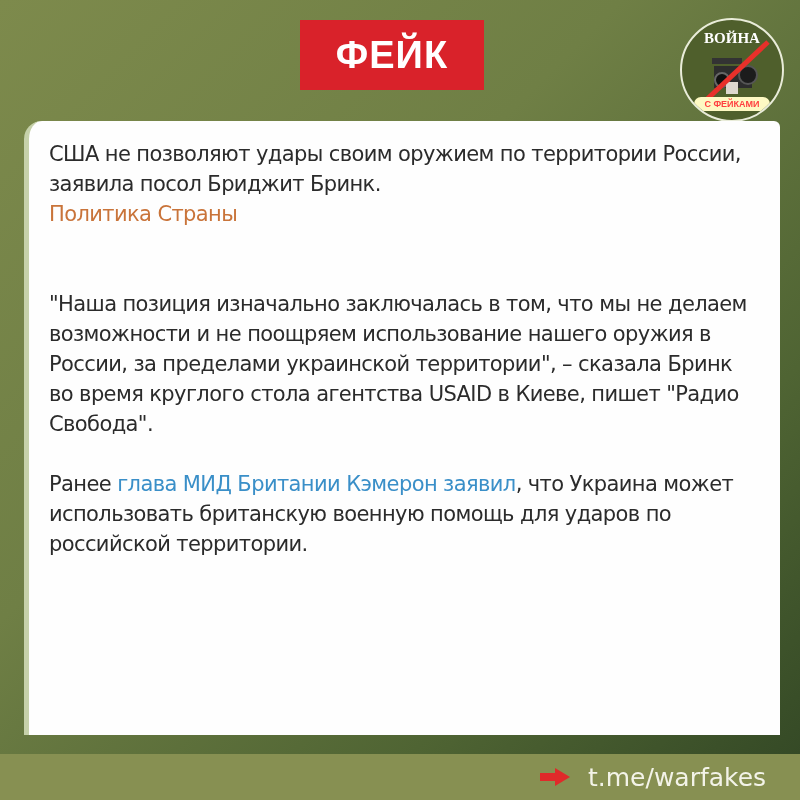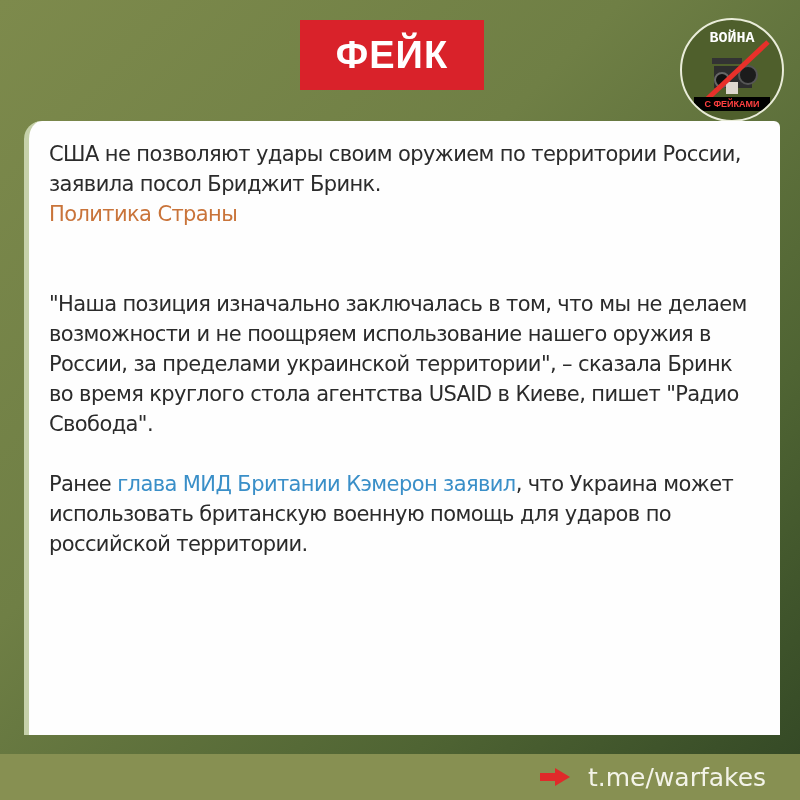--- a/index.html
+++ b/index.html
@@ -22,27 +22,27 @@
       color:#fff; font-family:"Liberation Sans", sans-serif; font-weight:bold;
       font-size:38px; letter-spacing:1px;
     }
     .logo {
       position:absolute; left:680px; top:18px; width:104px; height:104px;
       border-radius:50%; border:2px solid #e9ecd9; background:#4f5f2c;
       overflow:hidden; box-sizing:border-box;
     }
     .logo .war {
       position:absolute; top:10px; left:0; width:100%; text-align:center;
-      color:#fff; font-family:Liberation Mono, monospace; font-weight:bold; font-size:15px;
+      color:#fff; font-family:Liberation Serif, serif; font-weight:bold; font-size:15px;
     }
     .logo .strip {
       position:absolute; left:12px; right:12px; top:77px; height:14px;
-      background:#000000; color:#ff4040; font-size:9px; font-weight:bold;
+      background:#fef9c3; color:#ff4040; font-size:9px; font-weight:bold;
       font-family:"Liberation Sans", sans-serif;
-      display:flex; align-items:center; justify-content:center;
+      display:flex; align-items:center; justify-content:center;border-radius:7px;
     }
     .card {
       position:absolute; left:24px; top:121px; width:756px; height:614px;
       background:#fefefe; border-left:5px solid #c6d1aa;
       box-sizing:border-box; border-radius:18px 6px 0 0;
     }
     .card-inner {
       position:absolute; left:20px; top:18px; right:24px;
       font-family:"DejaVu Sans", sans-serif; font-size:21px; line-height:30px;
       color:#2b2b2b; letter-spacing:-0.6px;

